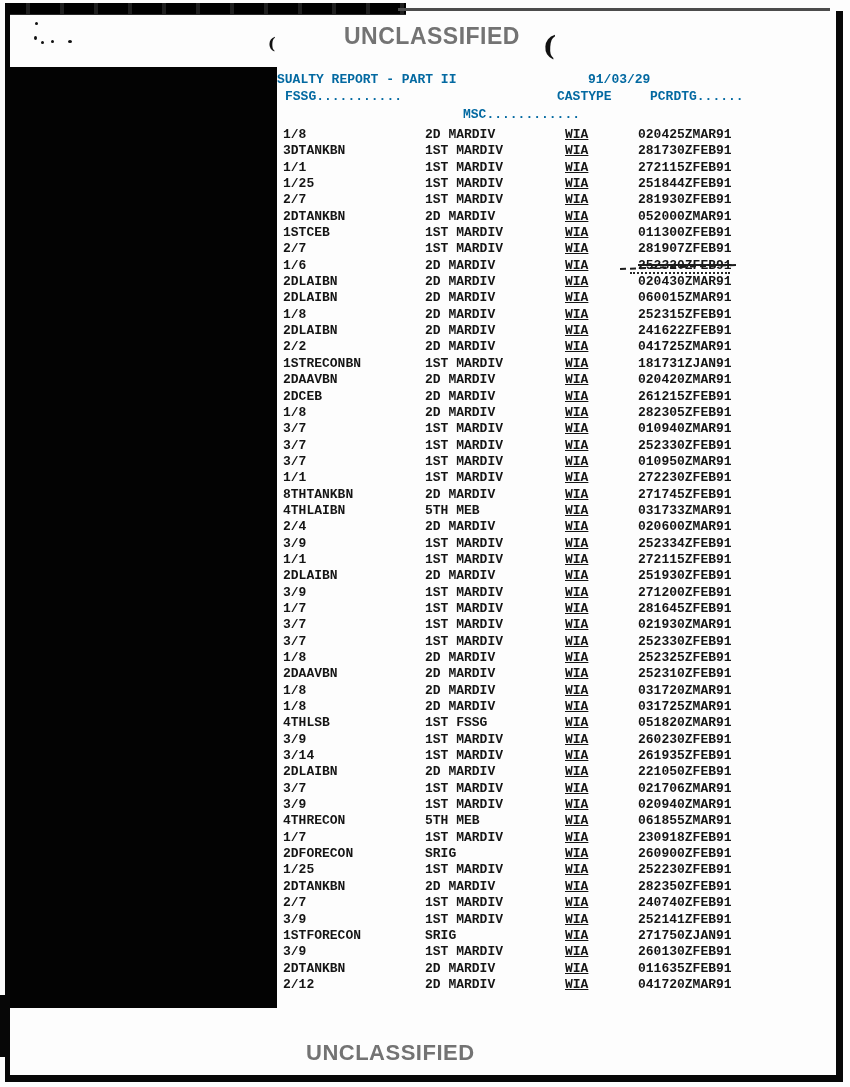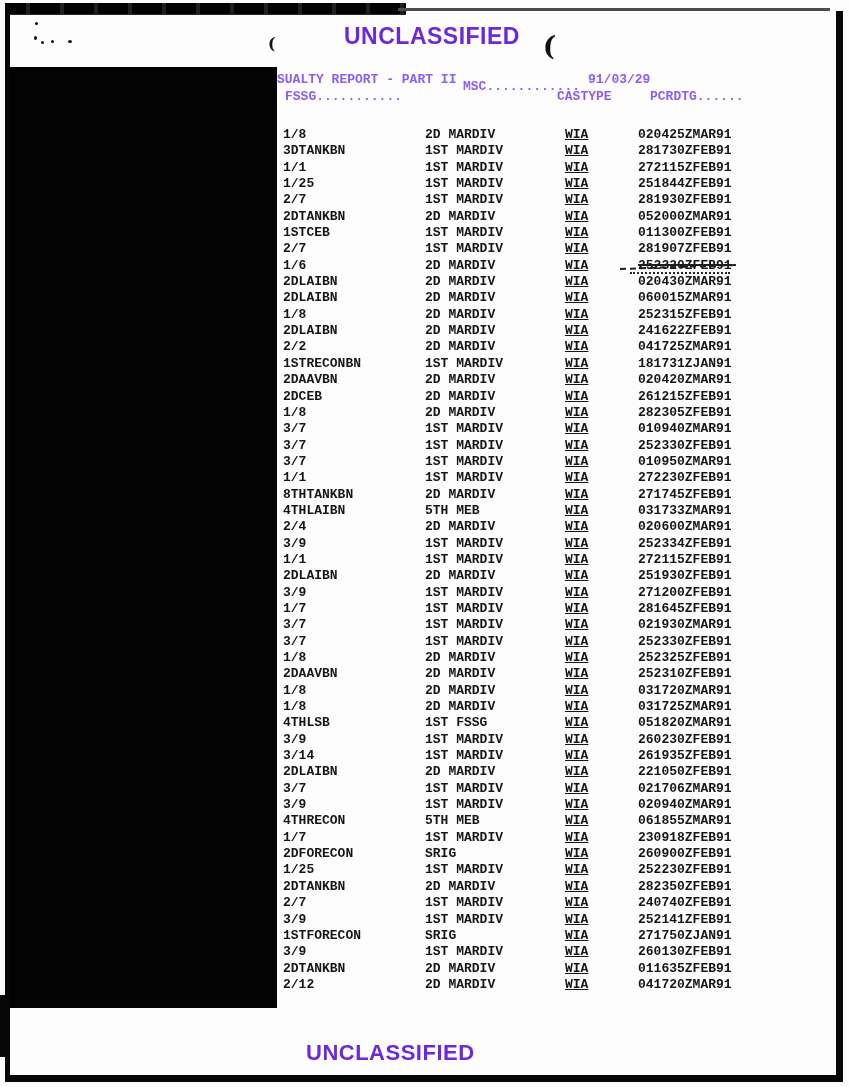--- a/index.html
+++ b/index.html
@@ -16,34 +16,34 @@
     border-bottom:1px solid #2a2a2a;
   }
   .edge-top-line { left:398px; top:8px; width:432px; height:3px; background:#4c4c4c; }
   .edge-left  { left:5px; top:3px; width:5px; height:1079px; }
   .edge-right { left:836px; top:11px; width:7px; height:1067px; }
   .edge-bottom{ left:5px; top:1075px; width:838px; height:7px; }
   .edge-blob  { left:0; top:995px; width:9px; height:62px; }
   
   .redaction { position:absolute; left:10px; top:67px; width:267px; height:941px; background:#030303; }
   
-  .sans { position:absolute; font-family:"Liberation Sans", sans-serif; font-weight:700; color:#6d28d9; white-space:nowrap; }
+  .sans { position:absolute; font-family:"Liberation Sans", sans-serif; font-weight:700; color:#737373; white-space:nowrap; }
   .stamp-top    { left:344px; top:23px;  font-size:23px; letter-spacing:0.5px; }
   .stamp-bottom { left:306px; top:1040px; font-size:22px; letter-spacing:0.5px; }
   .foia         { left:16px;  top:1024px; font-size:20px; }
   
   .paren { position:absolute; font-family:"DejaVu Serif", serif; color:#111; }
   .paren-large { left:543px; top:30px; font-size:27px; font-weight:700; transform:rotate(4deg); }
   .paren-small { left:268px; top:34px; font-size:16px; font-weight:700; transform:rotate(2deg); }
   
-  .mono { position:absolute; font-size:13px; font-weight:700; color:#8b5cf6; white-space:pre; line-height:15px; }
+  .mono { position:absolute; font-size:13px; font-weight:700; color:#0369a1; white-space:pre; line-height:15px; }
   .report-title { left:277px; top:72px; }
   .report-date  { left:588px; top:72px;text-align:right; }
   .col-head-unit    { left:285px; top:89px; }
-  .col-head-msc     { left:443px; top:79px;padding-left:20px; }
+  .col-head-msc     { left:443px; top:107px;padding-left:20px; }
   .col-head-castype { left:557px; top:89px; }
   .col-head-pcrdtg  { left:634px; top:89px;margin-left:16px; }
   
   .rows { position:absolute; left:0; top:127px; width:850px; }
   .row  { position:relative; height:16.35px; }
   .c { position:absolute; top:0; font-size:13px; font-weight:700; color:#151515; white-space:pre;
        font-family:"Liberation Mono", monospace; }
   .c0 { left:283px; } .c1 { left:425px; } .c2 { left:565px;text-decoration:underline; } .c3 { left:638px; }
   
   .scribbled { text-decoration:line-through; text-decoration-thickness:2px; text-decoration-color:#1c1c1c; }

